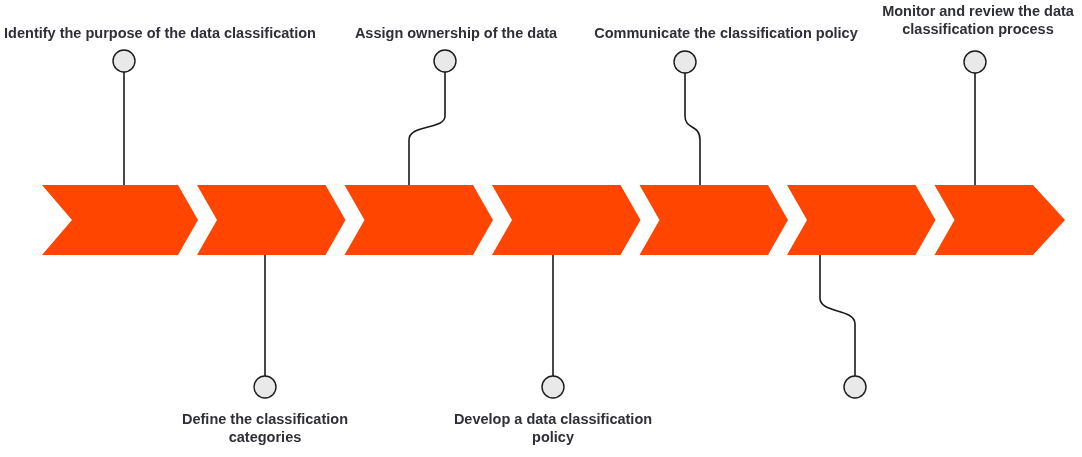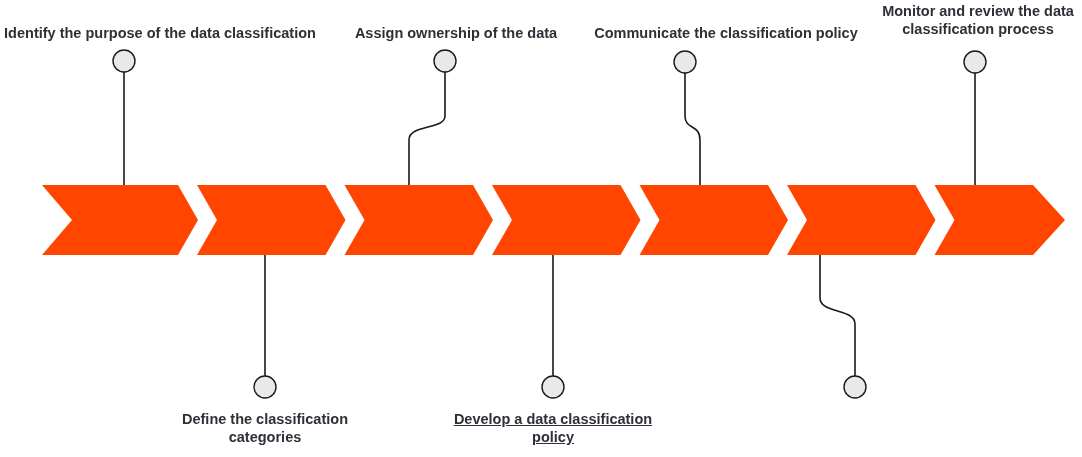--- a/index.html
+++ b/index.html
@@ -69,20 +69,20 @@
     <circle class="marker" cx="855" cy="387" r="11"></circle>
     <circle class="marker" cx="975" cy="62" r="11"></circle>
   </svg>
 
   <div class="step-label nowrap" style="left:160px; top:24px;">Identify the purpose of the data classification</div>
 
   <div class="step-label nowrap" style="left:456px; top:24px;">Assign ownership of the data</div>
 
   <div class="step-label" style="left:265px; top:410px; width:185px;">Define the classification categories</div>
 
-  <div class="step-label" style="left:553px; top:410px; width:210px;text-decoration:underline;">Develop a data classification policy</div>
+  <div class="step-label" style="left:553px; top:410px; width:210px;">Develop a data classification policy</div>
 
   <div class="step-label nowrap" style="left:726px; top:24px;">Communicate the classification policy</div>
 
 
   <div class="step-label" style="left:978px; top:2px; width:215px;">Monitor and review the data classification process</div>
 
 </div>
 
 </body></html>

